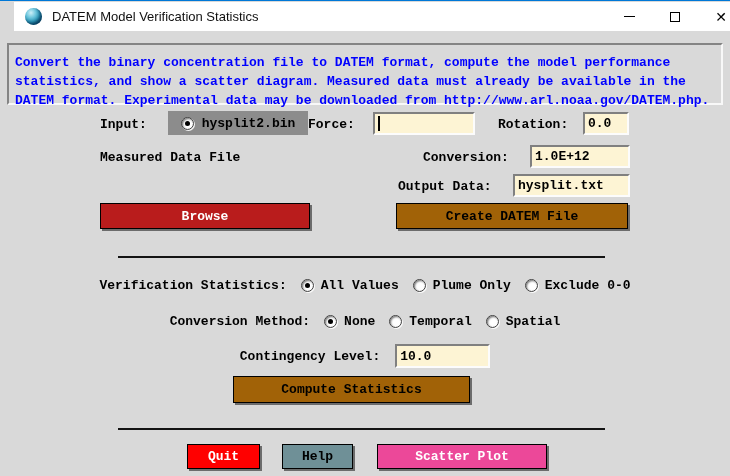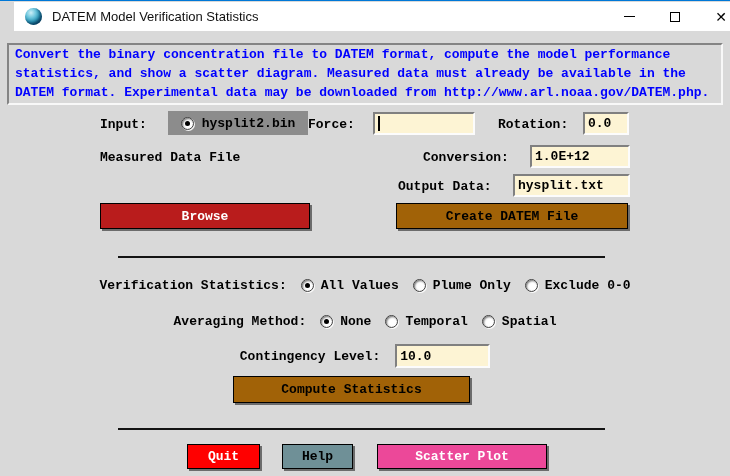--- a/index.html
+++ b/index.html
@@ -27,21 +27,21 @@
   .win-controls { margin-left:auto; display:flex; height:100%; }
   .win-btn { width:46px; height:100%; display:flex; align-items:center; justify-content:center; cursor:pointer; }
   .glyph-min { width:11px; height:1px; background:#000; }
   .glyph-max { width:10px; height:10px; border:1px solid #000; background:transparent; }
   .glyph-close { font-family:"Liberation Sans",sans-serif; font-size:14px; color:#000; font-weight:400; }
   
   .dialog-body { position:absolute; top:30px; left:0; width:730px; height:446px; }
   .instruction-box {
     position:absolute; left:7px; top:12px; width:716px; height:62px;
     border:2px solid; border-color:#848484 #f8f8f8 #f8f8f8 #848484;
-    background:#d9d9d9; padding:0 6px;
+    background:#d9d9d9; padding:8px 6px;
     font-weight:bold; font-size:13px; line-height:19px; color:#0000ff;
     white-space:nowrap;
   }
   .lbl {
     position:absolute; font-weight:bold; font-size:13px; color:#000; white-space:nowrap;
   }
   .entry {
     position:absolute; background:#fdf4d4; color:#000;
     border:2px solid; border-color:#808080 #fcfcfc #fcfcfc #808080;
     font-family:"Liberation Mono","DejaVu Sans Mono",monospace;
@@ -142,21 +142,21 @@
         <span class="radio"></span>
         <span class="opt-label">Plume Only</span>
       </span>
       <span class="radio-opt">
         <span class="radio"></span>
         <span class="opt-label">Exclude 0-0</span>
       </span>
     </div>
 
     <div class="center-row" style="top:278px; height:24px;">
-      <span class="lbl" style="position:static;">Averaging Method:</span>
+      <span class="lbl" style="position:static;">Conversion Method:</span>
       <span class="radio-opt">
         <span class="radio selected"></span>
         <span class="opt-label">None</span>
       </span>
       <span class="radio-opt">
         <span class="radio"></span>
         <span class="opt-label">Temporal</span>
       </span>
       <span class="radio-opt">
         <span class="radio"></span>

